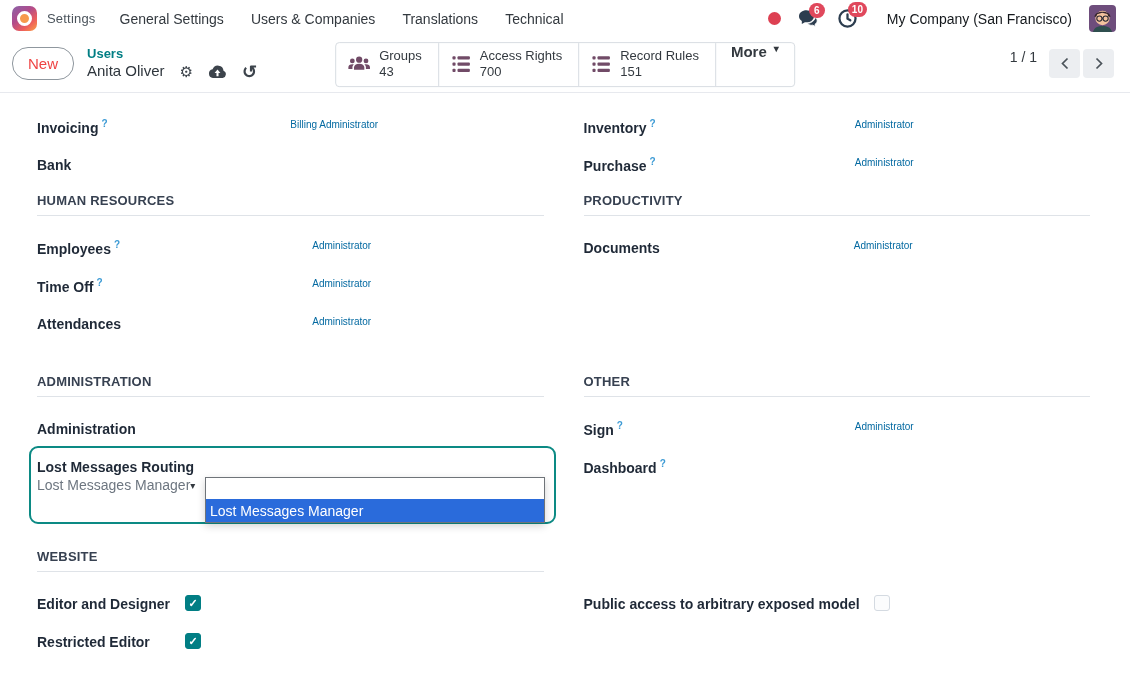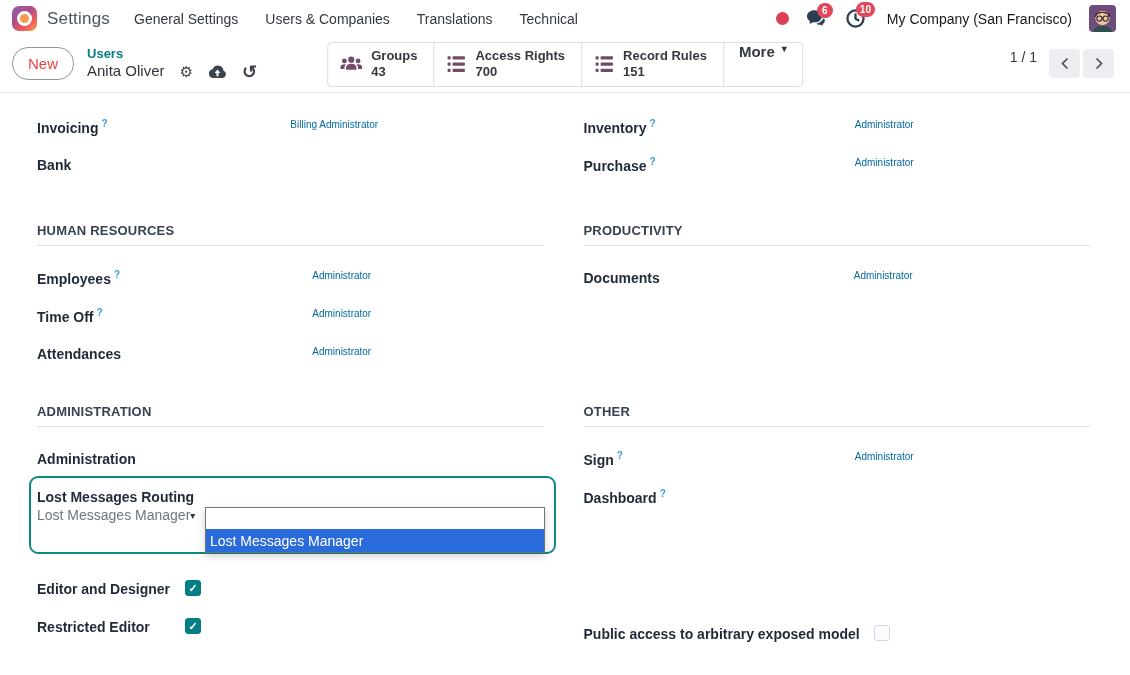--- a/index.html
+++ b/index.html
@@ -8,67 +8,67 @@
     font-family: "Liberation Sans", sans-serif;
     background:#fff; color:#212529; overflow:hidden; position:relative;
     font-size:14px;
   }
   
   .navbar { display:flex; align-items:center; height:37px; padding:0 14px 0 12px; background:#fff; }
   .logo { width:25px; height:25px; border-radius:7px; position:relative; flex:none;
     background:linear-gradient(140deg,#8a63a9 0%,#b14b8b 40%,#ee5f5b 72%,#f9a245 100%); }
   .logo::after { content:""; position:absolute; inset:5px; background:#f79a4d;
     border:3.5px solid #fff; border-radius:50%; }
-  .app-name { font-size:17px; color:#4b545c; margin:0 10px 0 10px; letter-spacing:.2px; }
+  .app-name { font-size:13px; color:#4b545c; margin:0 10px 0 10px; letter-spacing:.2px; }
   .menu { display:flex; gap:27px; margin-left:14px;text-align:right; }
   .menu span { font-size:14px; color:#33393f; cursor:pointer; }
   .spacer { flex:1; }
   .systray { display:flex; align-items:center; gap:17px; }
   .presence-dot { width:13px; height:13px; border-radius:50%; background:#dd4052; cursor:pointer; }
   .tray-icon { position:relative; cursor:pointer; display:flex; align-items:center; }
   .badge { position:absolute; top:-6px; left:11px; min-width:16px; height:15px; padding:0 4px;
     background:#e0485c; color:#fff; border-radius:8px; font-size:10px; font-weight:bold;
     display:flex; align-items:center; justify-content:center; }
-  .company { font-size:14px; color:#14181c; margin-left:4px; }
+  .company { font-size:14px; color:#14181c; margin-left:12px; }
   .avatar { width:27px; height:27px; border-radius:4px; overflow:hidden; flex:none; cursor:pointer; }
 
   
   .control-panel { position:relative; display:flex; align-items:center;
     padding:9px 16px 11px 12px; border-bottom:1px solid #e7e9ee; background:#fff; }
   .btn-new { background:#fff; border:1px solid #8f979e; border-radius:16px; padding:7px 15px;
     font-size:15px; color:#ef4444; cursor:pointer; font-family:inherit; }
   .crumbs { margin-left:13px; display:flex; flex-direction:column; line-height:1.25; }
   .crumb-parent { font-size:13px; font-weight:bold; color:#017e84; cursor:pointer; }
   .crumb-line { display:flex; align-items:center; gap:15px; }
   .crumb-current { font-size:15px; color:#2f363d; }
   .rec-icon { color:#3d444c; cursor:pointer; display:flex; align-items:center; font-size:15px; line-height:1; }
   .undo-glyph { font-size:18px; font-weight:bold; }
 
   .stats-wrap { position:absolute; left:50%; top:50%; transform:translate(-50%,-50%);
     display:flex; border:1px solid #d8dde2; border-radius:4px; background:#fff; }
   .stat-btn { display:flex; align-items:center; gap:8px; padding:5px 16px 5px 11px;
-    border-right:1px solid #d8dde2; cursor:pointer;font-weight:bold; }
+    border-right:1px solid #d8dde2; cursor:pointer; }
   .stat-txt { display:flex; flex-direction:column; line-height:1.3; }
   .stat-label { font-size:13px; color:#33393f; }
   .stat-value { font-size:13px; color:#33393f; }
   .btn-more { display:flex; gap:7px; padding:0 15px; font-size:15px;
     font-weight:bold; color:#33393f; cursor:pointer; }
   .caret { font-size:10px; color:#33393f; }
 
   .pager { margin-left:auto; display:flex; align-items:flex-start; gap:12px; }
   .pager-count { font-size:14px; color:#33393f; }
   .pager-btns { display:flex; gap:3px; }
   .pager-btn { width:31px; height:29px; background:#eceef1; border-radius:4px; border:none;
     display:flex; align-items:center; justify-content:center; cursor:pointer; }
 
   
   .form { padding:24px 40px 0 37px; display:grid; grid-template-columns:1fr 1fr;
     column-gap:40px; background:#fff; }
   .cell {}
-  .mt-a { margin-top:30px; }
+  .mt-a { }
   .mt-b { margin-top:22px; }
   .mt-c { margin-top:40px; }
   .sec-title { font-size:13px; font-weight:bold; color:#374151; letter-spacing:.2px;
     padding-bottom:7px; border-bottom:1px solid #dfe3e8; margin-bottom:22px; }
   .sec-title.ghost { visibility:hidden; }
   .field { display:flex; align-items:flex-start; margin-bottom:16px; min-height:22px; }
   .lbl { flex:none; font-weight:bold; font-size:14px; color:#1f2937; line-height:1.45; }
   .help { color:#3d9bd5; font-size:10px; vertical-align:super; margin-left:3px; font-weight:bold; }
   .val { font-size:10px; color:#0369a1; line-height:1.5; cursor:pointer; min-height:20px; flex:1;text-align:center; }
   .w88 .lbl{width:88px;} .w95 .lbl{width:95px;} .w103 .lbl{width:103px;}
@@ -292,20 +292,21 @@
       <span class="lbl"><span>Sign</span><span class="help">?</span></span>
       <span class="val">Administrator</span>
     </div>
     <div class="field w95">
       <span class="lbl"><span>Dashboard</span><span class="help">?</span></span>
       <span class="val"></span>
     </div>
   </div>
 
   <div class="cell mt-c">
+    <div class="sec-title">WEBSITE</div>
     <div class="field w148">
       <span class="lbl"><span>Editor and Designer</span></span>
       <span class="checkbox checked">
           <span class="tick">✓</span>
         </span>
     </div>
     <div class="field w148">
       <span class="lbl"><span>Restricted Editor</span></span>
       <span class="checkbox checked">
           <span class="tick">✓</span>

